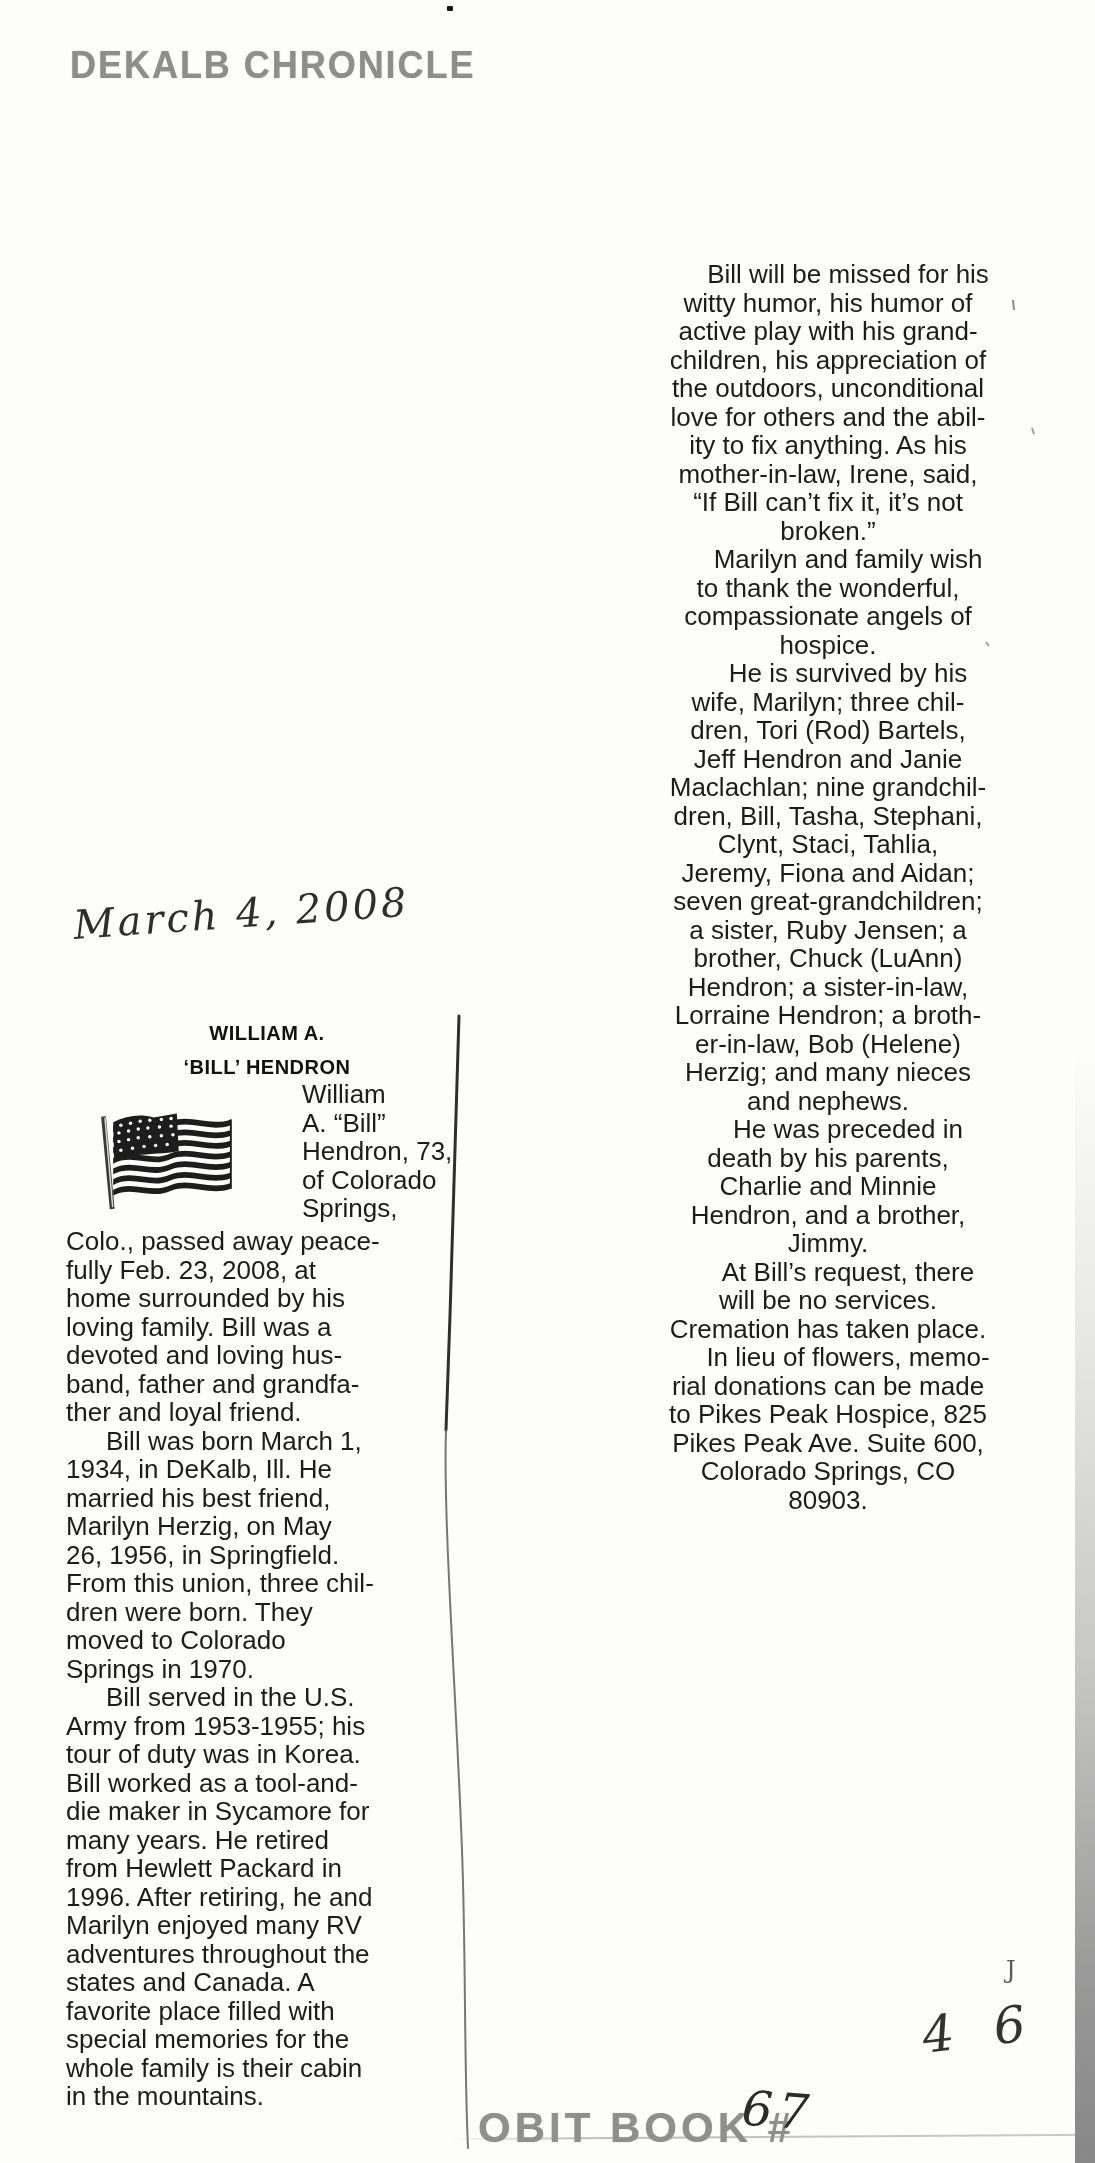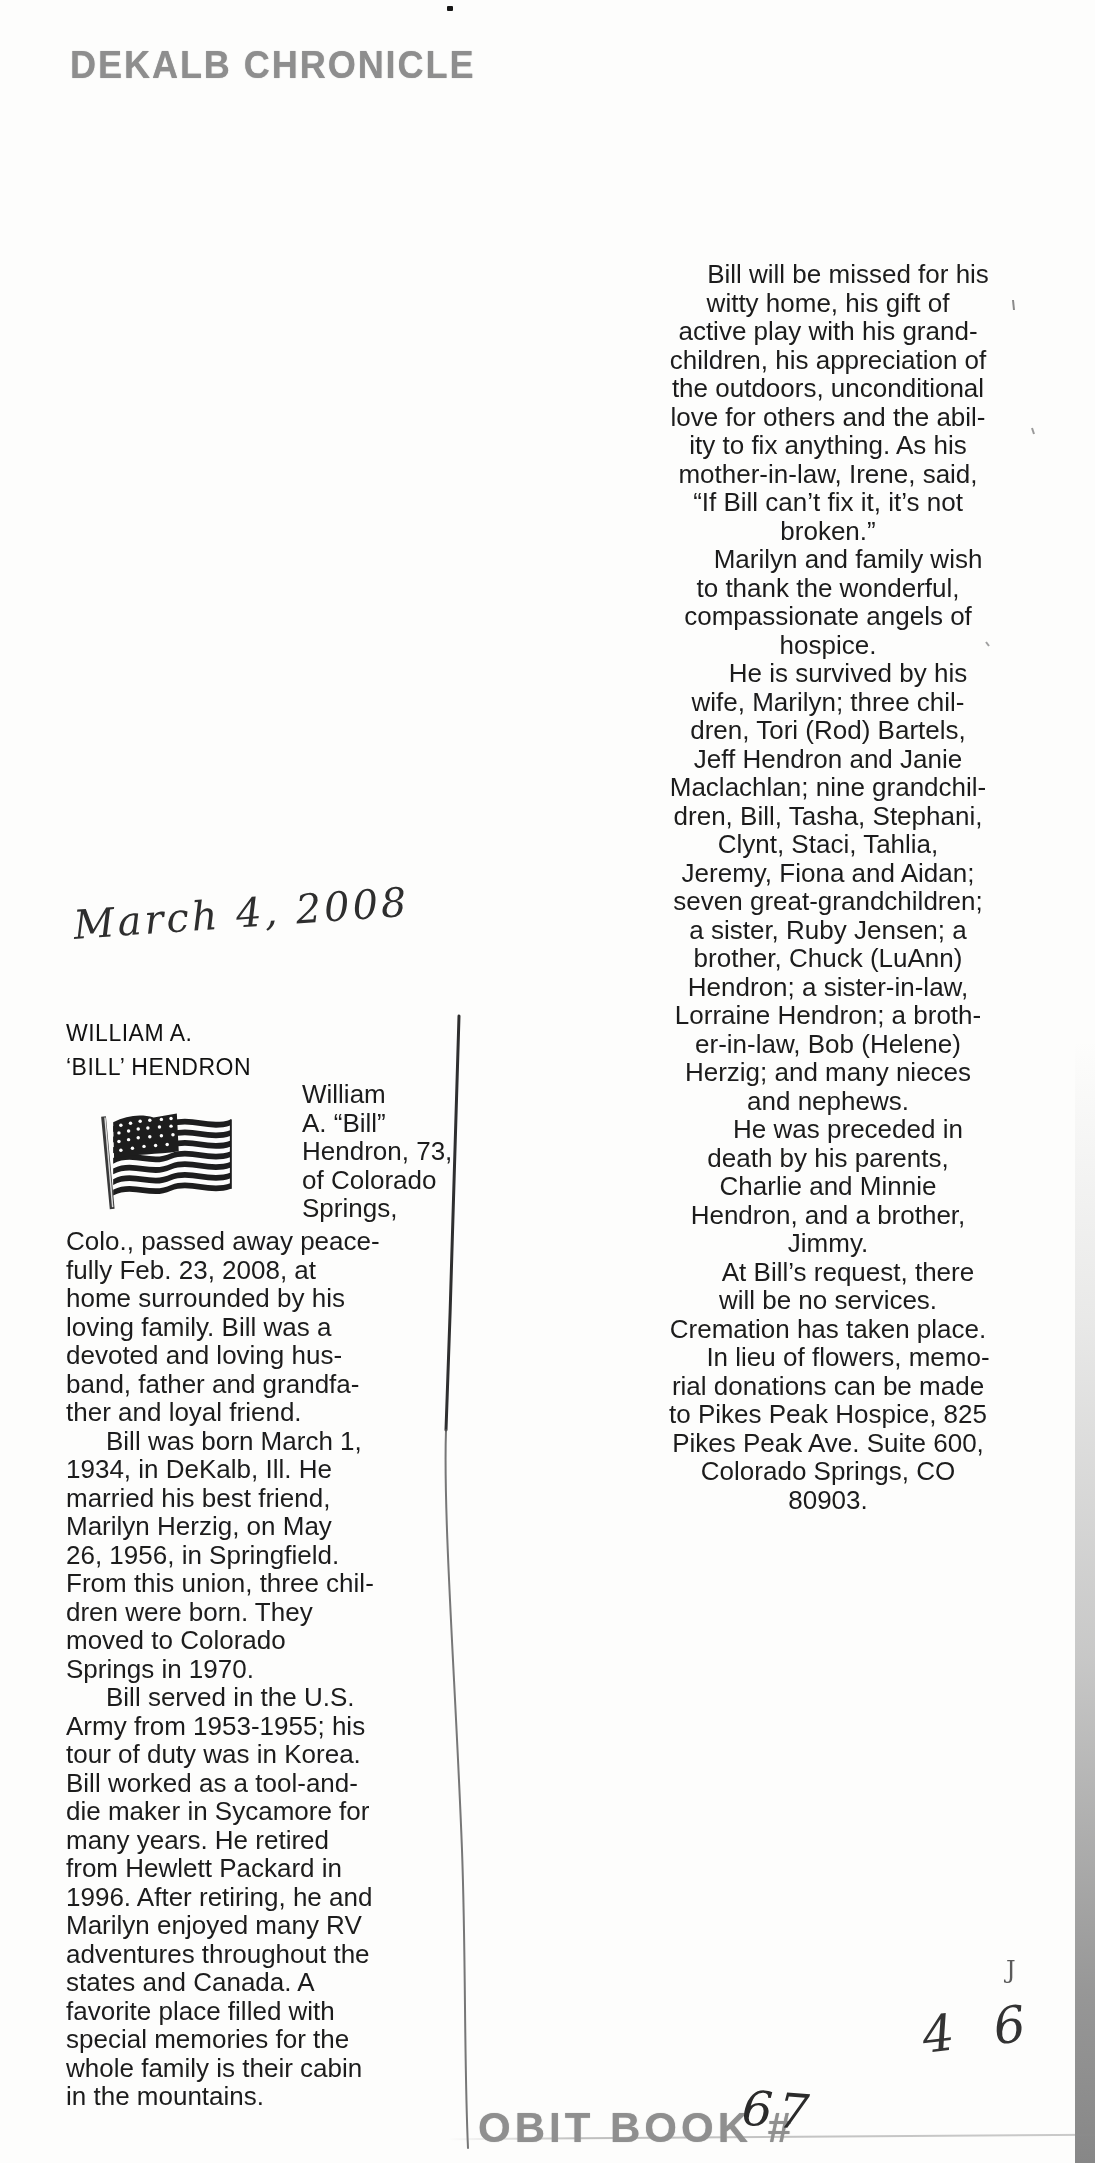--- a/index.html
+++ b/index.html
@@ -22,21 +22,21 @@
   .hand{font-family:"DejaVu Serif", serif;font-style:italic;color:#2e2e2e;}
   .handwritten-date{
     position:absolute;left:72px;top:902px;
     font-size:40px;letter-spacing:3px;
     transform:rotate(-4deg);transform-origin:left top;
     white-space:nowrap;
   }
   
   .left-col{position:absolute;left:66px;top:1016px;width:402px;font-size:26px;line-height:28.5px;}
   .right-col{position:absolute;left:624px;top:260px;width:408px;font-size:26px;line-height:28.5px;text-align:center;}
-  .headline{text-align:left;font-weight:normal;font-size:23px;line-height:34px;letter-spacing:.5px;color:#111;}
+  .headline{text-align:center;font-weight:bold;font-size:20px;line-height:34px;letter-spacing:.5px;color:#111;}
   .intro-row{position:relative;height:143px;}
   .flag-wrap{position:absolute;left:24px;top:14px;width:164px;height:118px;}
   .intro-text{position:absolute;left:236px;top:-4px;}
   .line{white-space:nowrap;}
   .para .line.indent{padding-left:40px;}
   
   .overlay-svg{position:absolute;left:0;top:0;width:1095px;height:2163px;pointer-events:none;}
   .edge-band{
     position:absolute;right:0;top:1040px;width:20px;height:1123px;
     background:linear-gradient(to bottom,
@@ -182,21 +182,21 @@
           <div class="line">special memories for the</div>
           <div class="line">whole family is their cabin</div>
           <div class="line">in the mountains.</div>
         </div>
       </div>
   </div>
 
   <div class="right-col">
       <div class="para">
         <div class="line indent">Bill will be missed for his</div>
-        <div class="line">witty home, his gift of</div>
+        <div class="line">witty humor, his humor of</div>
         <div class="line">active play with his grand-</div>
         <div class="line">children, his appreciation of</div>
         <div class="line">the outdoors, unconditional</div>
         <div class="line">love for others and the abil-</div>
         <div class="line">ity to fix anything. As his</div>
         <div class="line">mother-in-law, Irene, said,</div>
         <div class="line">“If Bill can’t fix it, it’s not</div>
         <div class="line">broken.”</div>
       </div>
       <div class="para">

